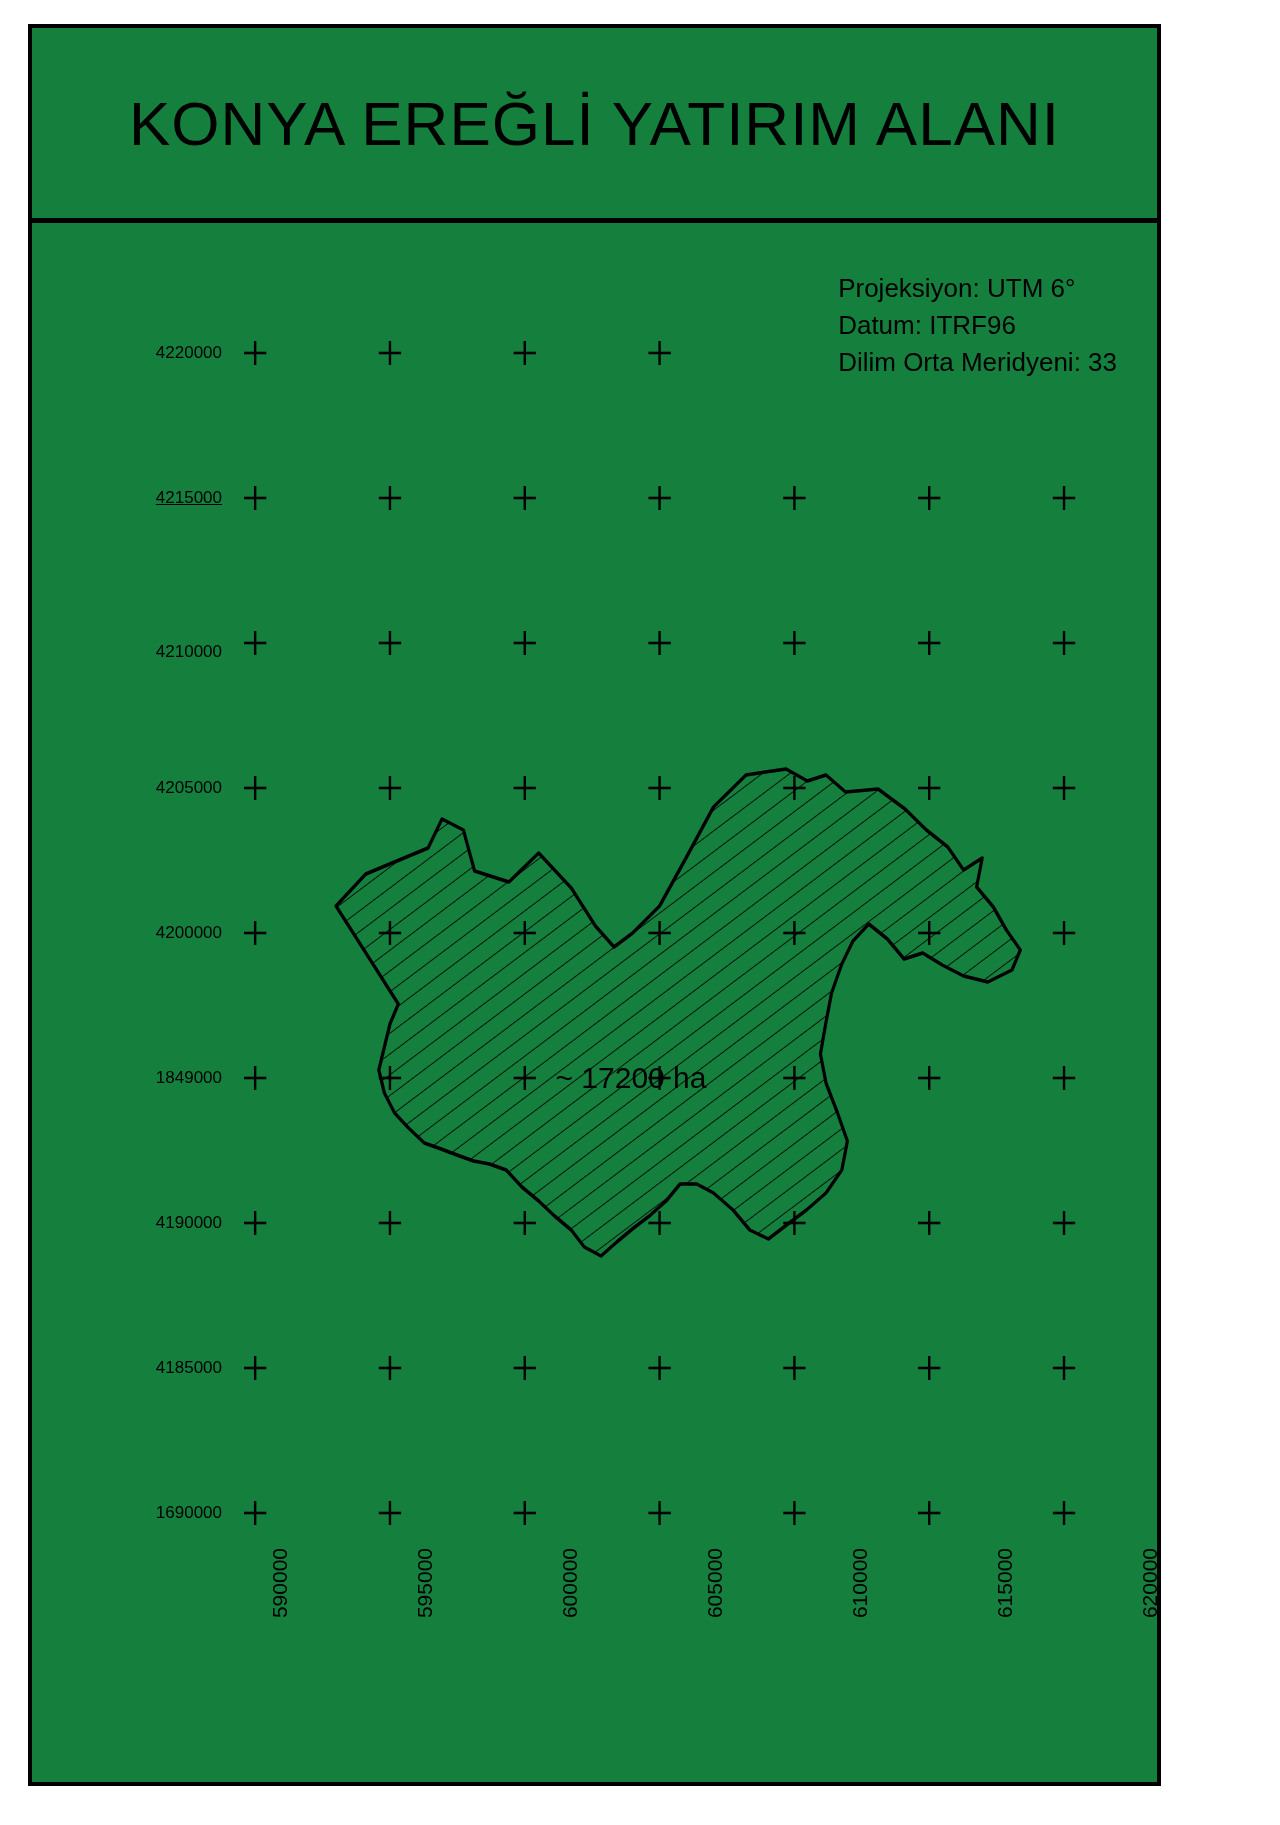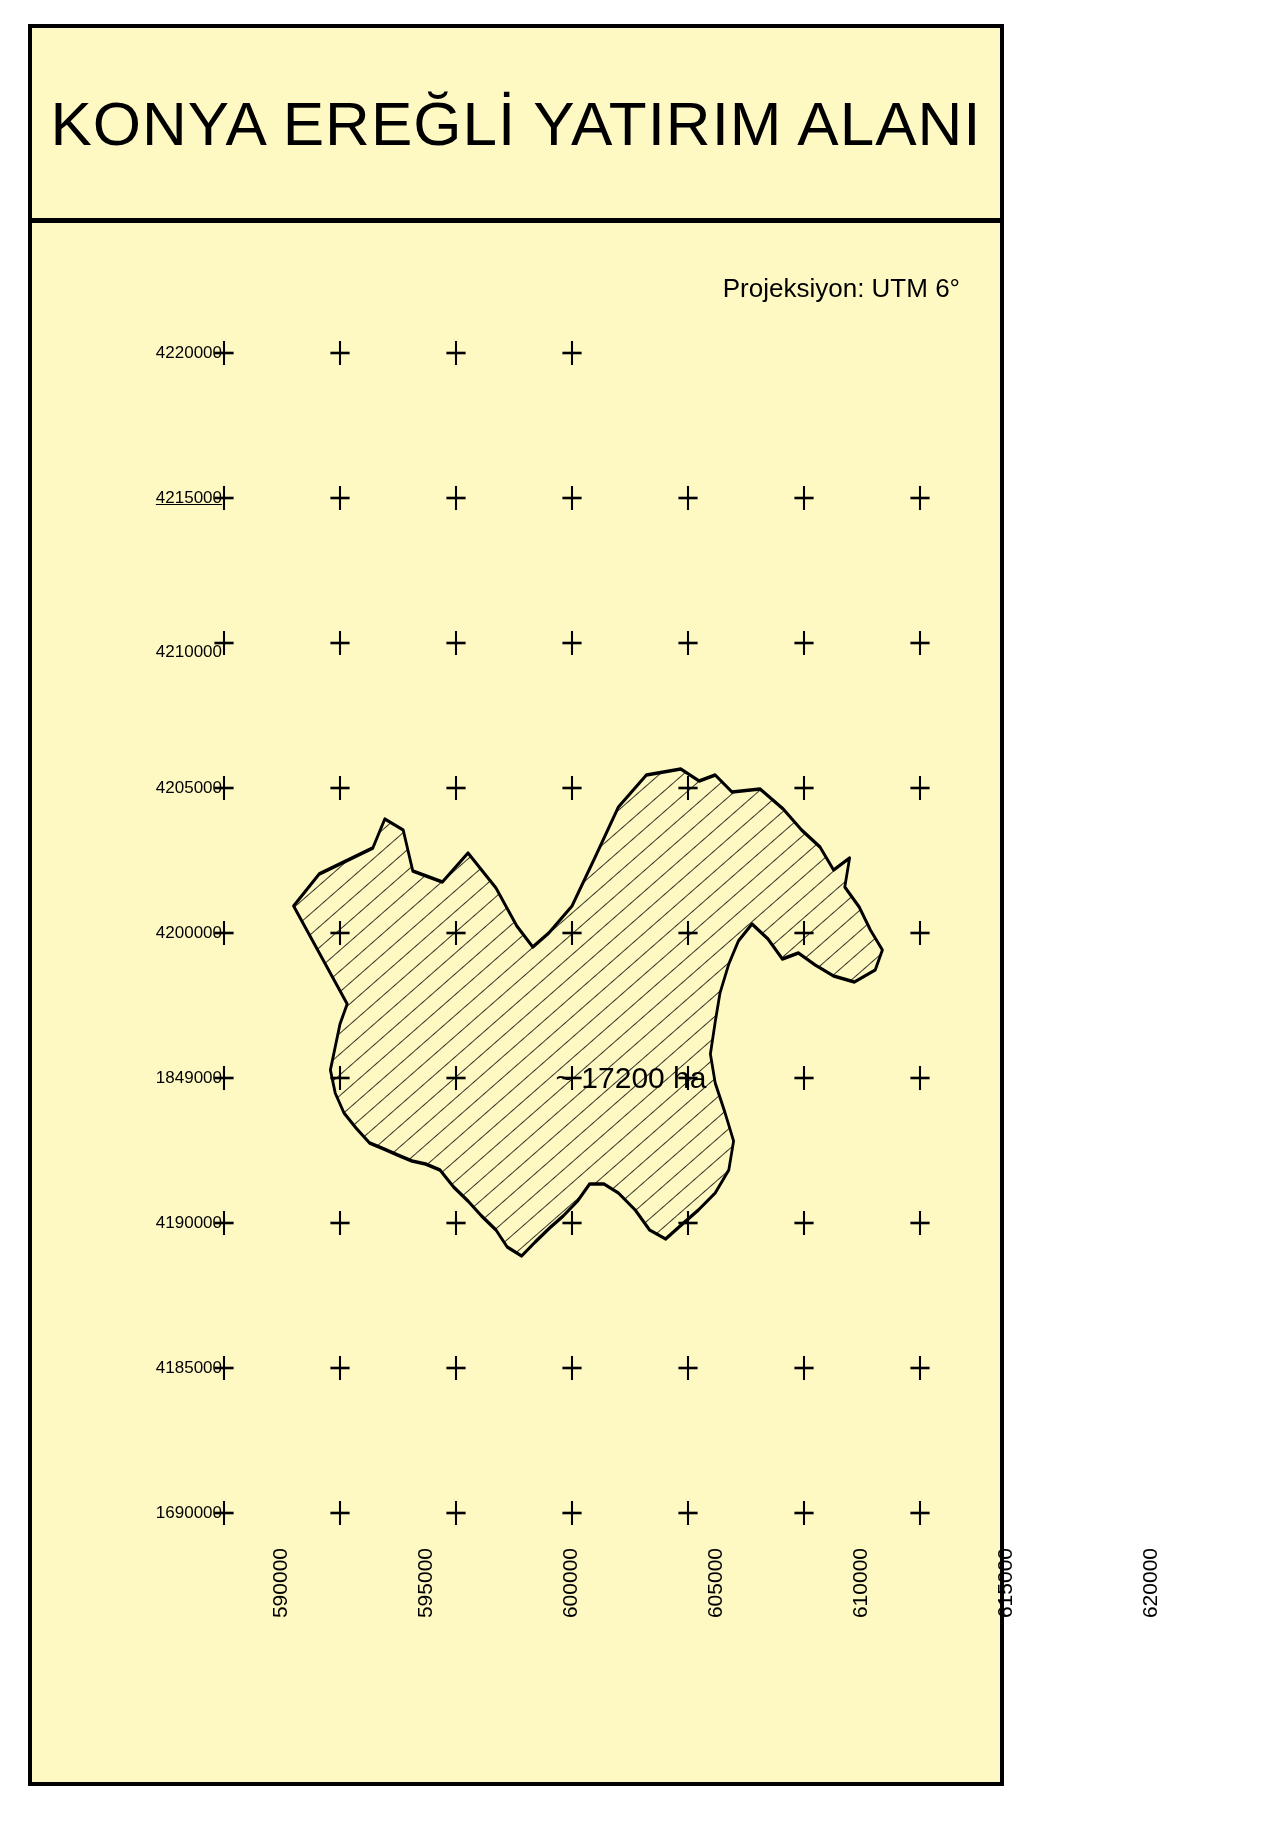--- a/index.html
+++ b/index.html
@@ -12,25 +12,25 @@
     height: 1825px;
     font-family: "Liberation Sans", sans-serif;
     color: #000000;
     position: relative;
     overflow: hidden;
   }
   #sheet {
     position: absolute;
     left: 28px;
     top: 24px;
-    width: 976px;
+    width: 1133px;
     height: 1762px;
     border: 4px solid #000000;
     box-sizing: border-box;
-    background: #fef9c3;
+    background: #15803d;
   }
   #title-bar {
     position: absolute;
     left: 0;
     top: 0;
     width: 100%;
     height: 195px;
     border-bottom: 5px solid #000000;
     box-sizing: border-box;
     display: flex;
@@ -95,20 +95,22 @@
 <div id="sheet">
 
   <div id="title-bar">
     <div id="title-text">KONYA EREĞLİ YATIRIM ALANI</div>
   </div>
 
   <div id="map-area">
 
     <div id="legend">
       <span class="legend-line">Projeksiyon: UTM 6°</span>
+      <span class="legend-line">Datum: ITRF96</span>
+      <span class="legend-line">Dilim Orta Meridyeni: 33</span>
     </div>
 
     <svg id="grid-svg" viewBox="0 0 1210 1562" preserveAspectRatio="none">
       <g stroke="#000000" stroke-width="2.6" fill="none">
 
         <g>
             <line x1="228" y1="130" x2="252" y2="130"></line>
             <line x1="240" y1="118" x2="240" y2="142"></line>
           </g>
         <g>

